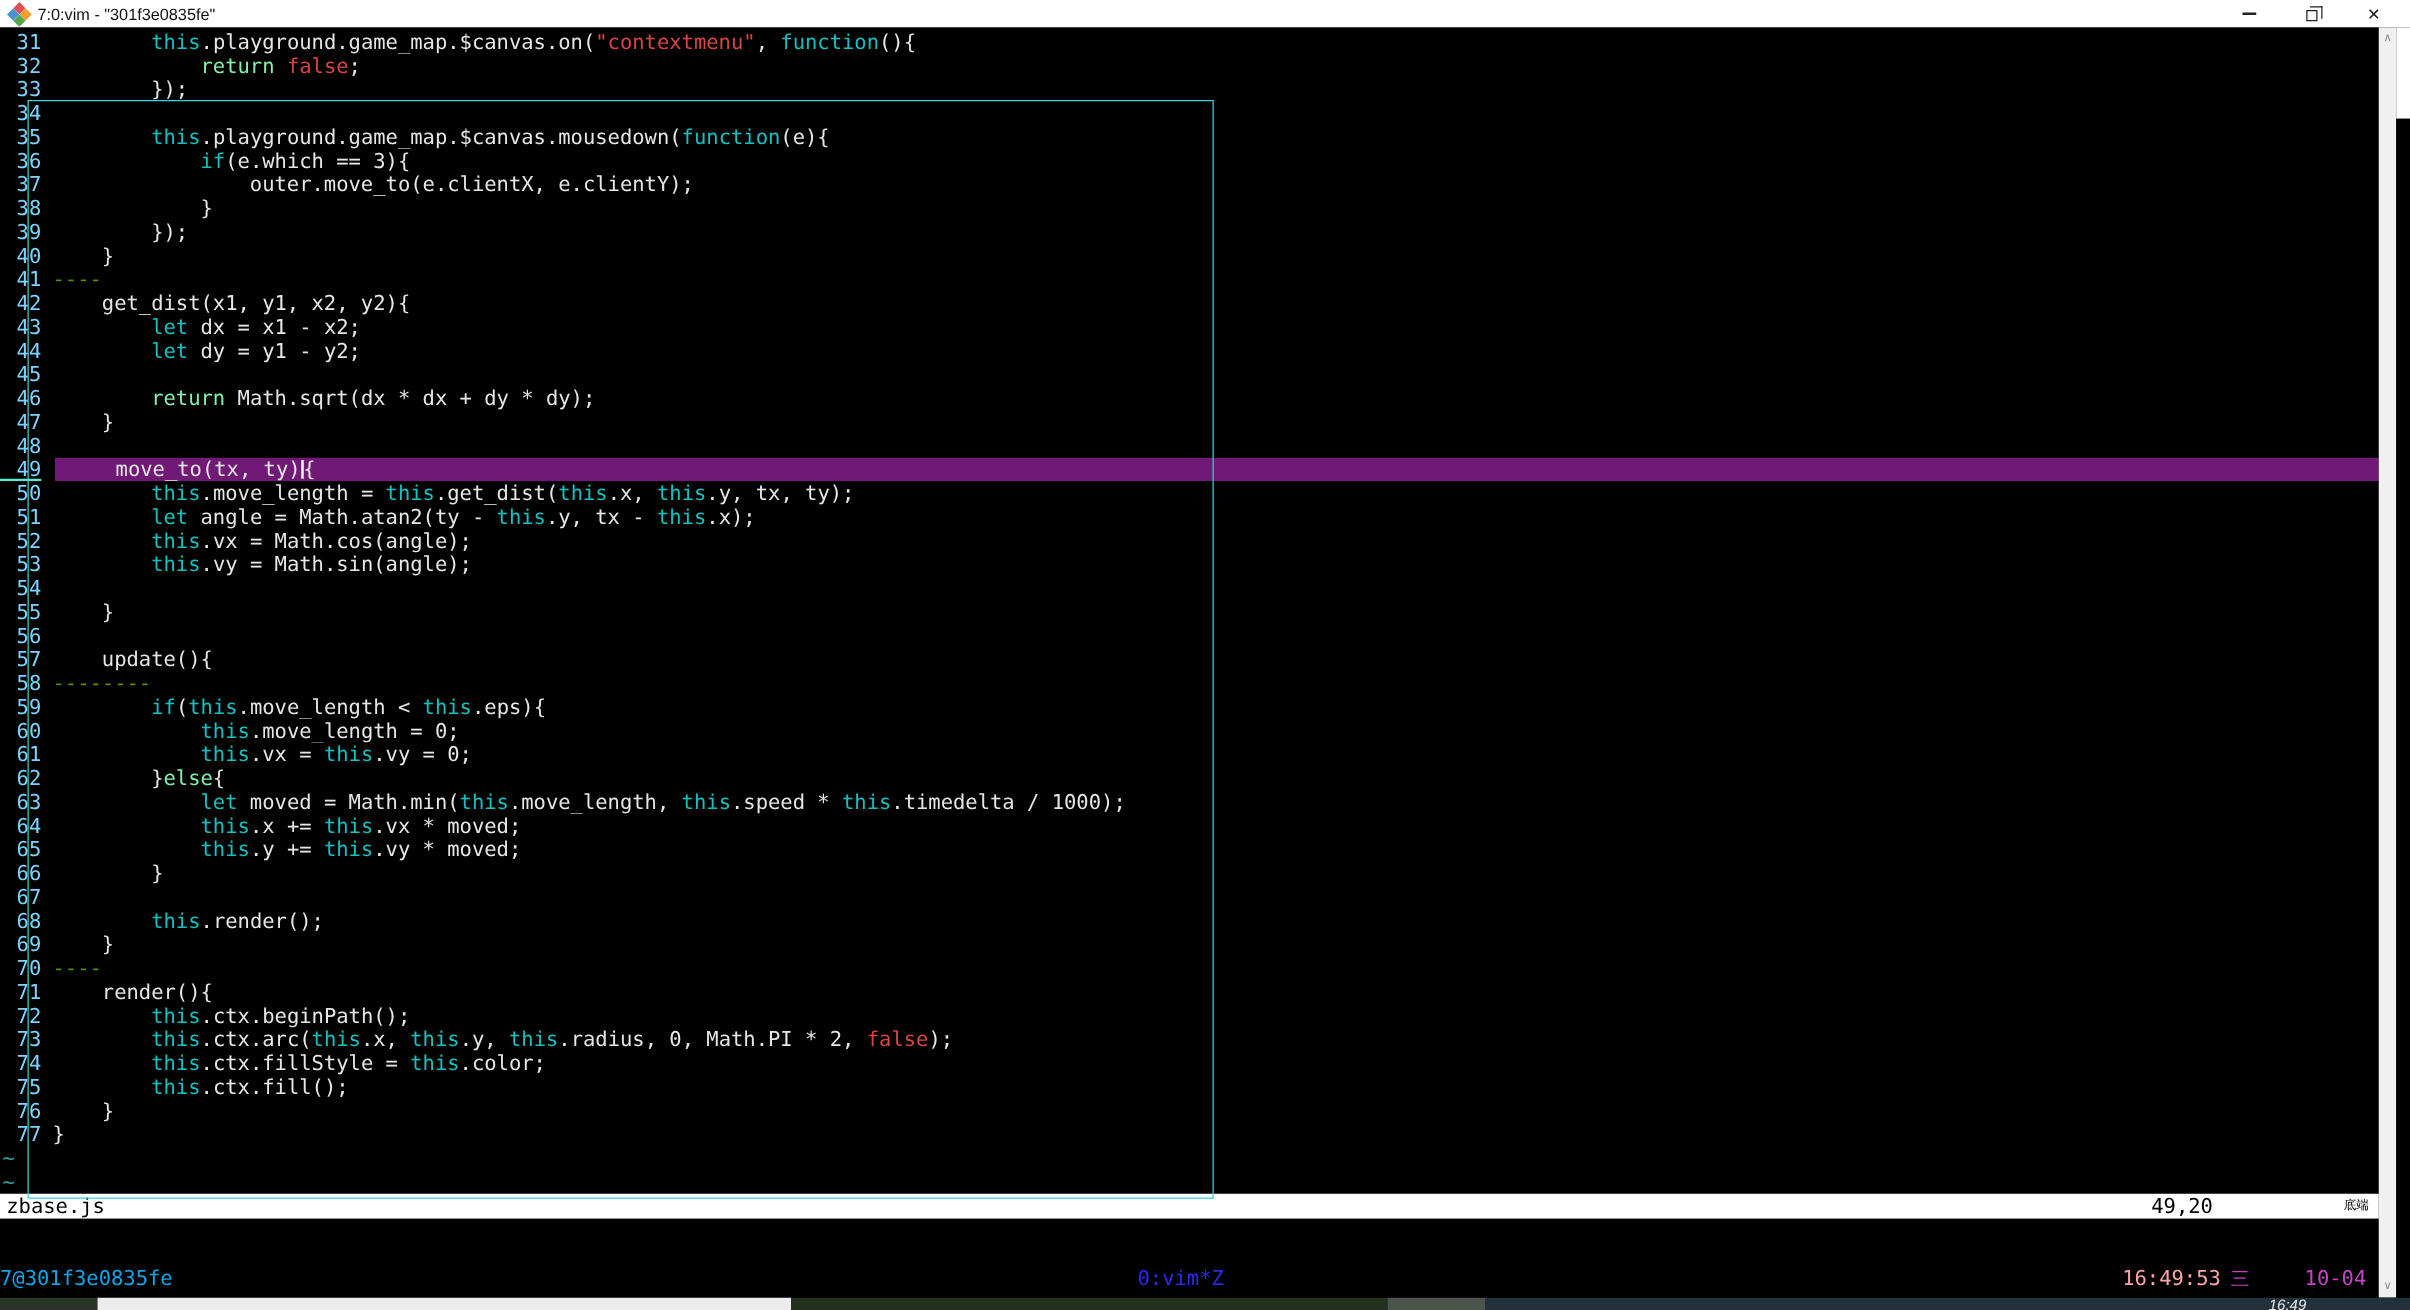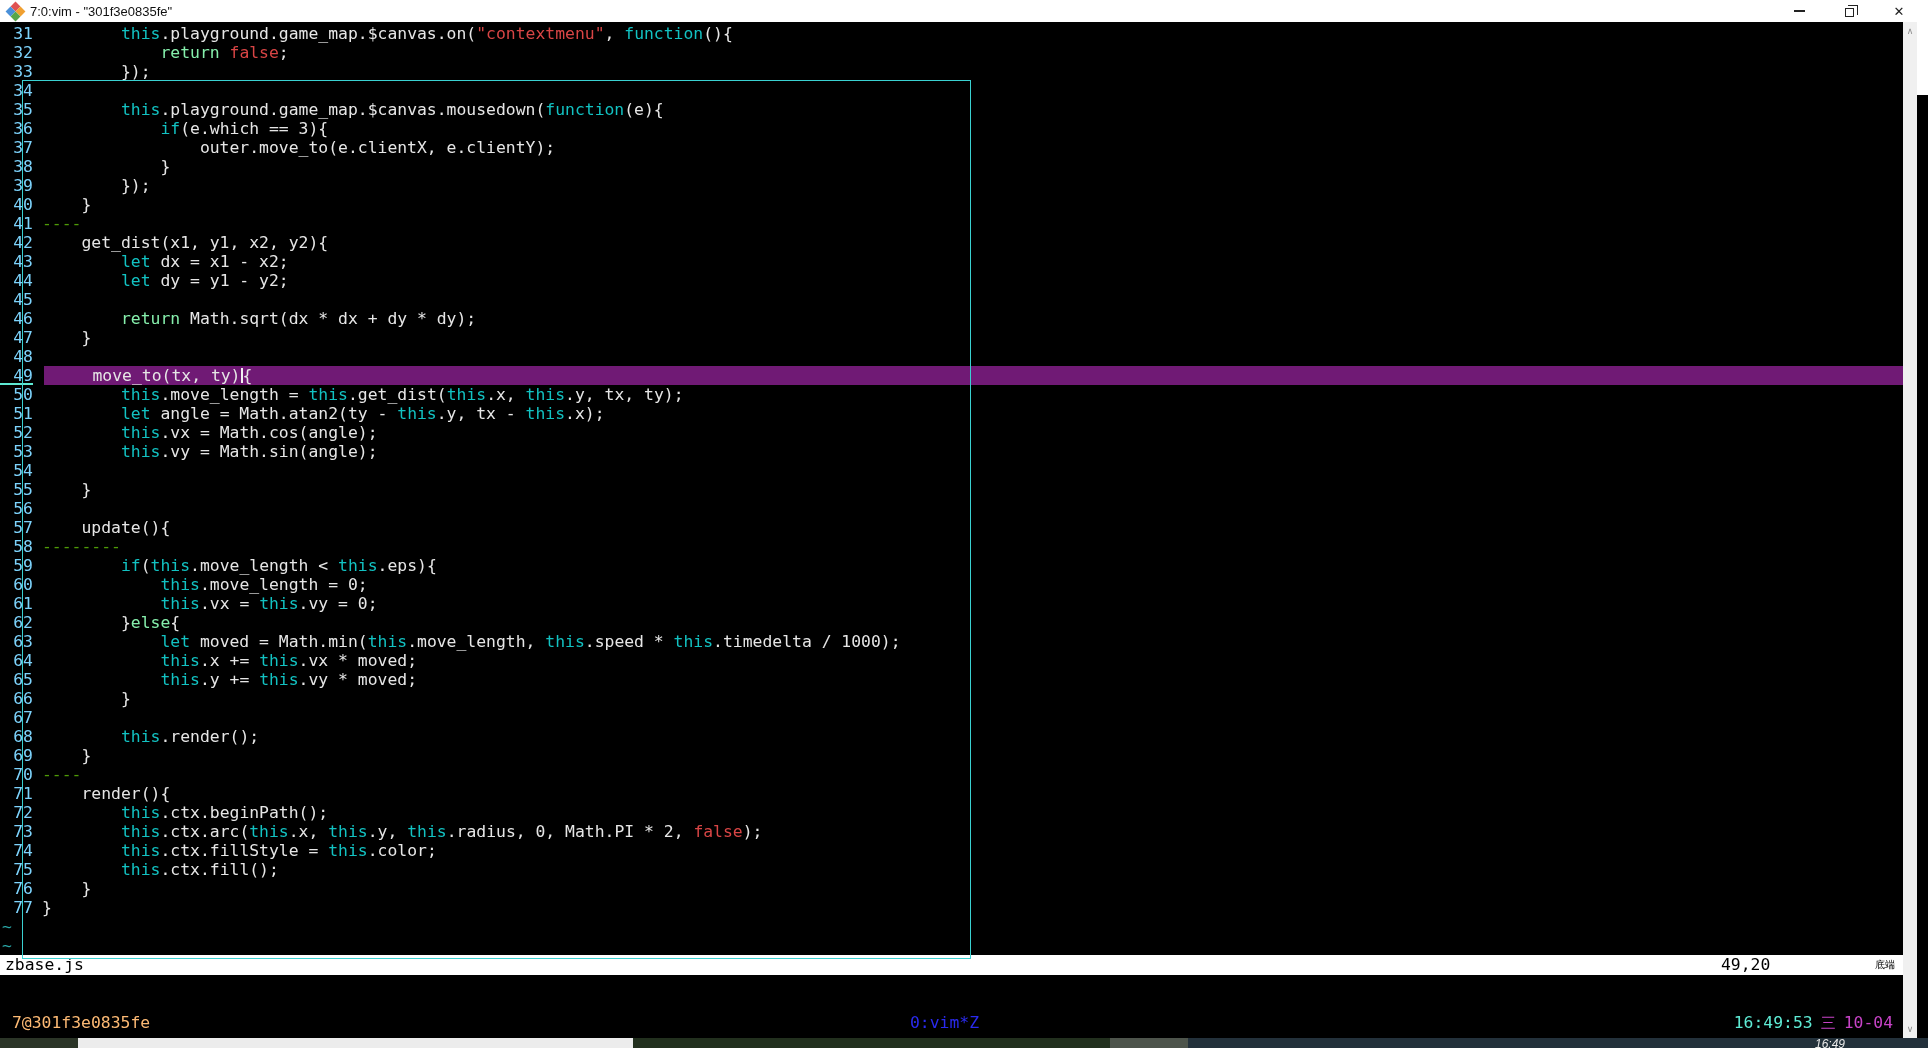--- a/index.html
+++ b/index.html
@@ -47,25 +47,25 @@
   
   #statusline { position:absolute; left:0; top:933px; width:100%; height:20px; background:#ffffff;
                 color:#000; font-size:16.4px; line-height:20px; }
   #sl-file { position:absolute; left:5px; }
   #sl-pos  { position:absolute; left:1721px; }
   #sl-loc  { position:absolute; right:8px; font-family:"DejaVu Sans", sans-serif; font-size:10px; }
   #cmdline { position:absolute; left:0; top:953px; width:100%; height:19px; background:#000; }
 
   
   #tmuxbar { position:absolute; left:0; top:990px; width:100%; height:22px; font-size:16.4px; line-height:22px; }
-  #tmux-session { position:absolute; left:12px; color:#fdba74; }
+  #tmux-session { position:absolute; left:0; color:#0ea5e9; }
   #tmux-window  { position:absolute; left:910px; color:#2a2aee; }
   #tmux-right   { position:absolute; right:10px; }
-  #tmux-time { color:#5eead4;text-align:center; }
-  #tmux-week, #tmux-date { color:#c743c7; }
+  #tmux-time { color:#fca5a5;text-align:center; }
+  #tmux-week, #tmux-date { color:#c743c7;margin-left:36px; }
   #tmux-week { font-family:"DejaVu Sans", sans-serif; font-size:15px; margin:0 8px; }
 
   
   #scrollbar { position:absolute; left:1903px; top:22px; width:14px; height:1016px; background:#f0f0f0; }
   .sb-arrow { position:absolute; left:0; width:14px; height:14px; color:#8a8a8a; font-size:9px;
               display:flex; align-items:center; justify-content:center; font-family:"DejaVu Sans", sans-serif; }
   #sb-up { top:2px; }
   #sb-down { bottom:2px; }
 
   

